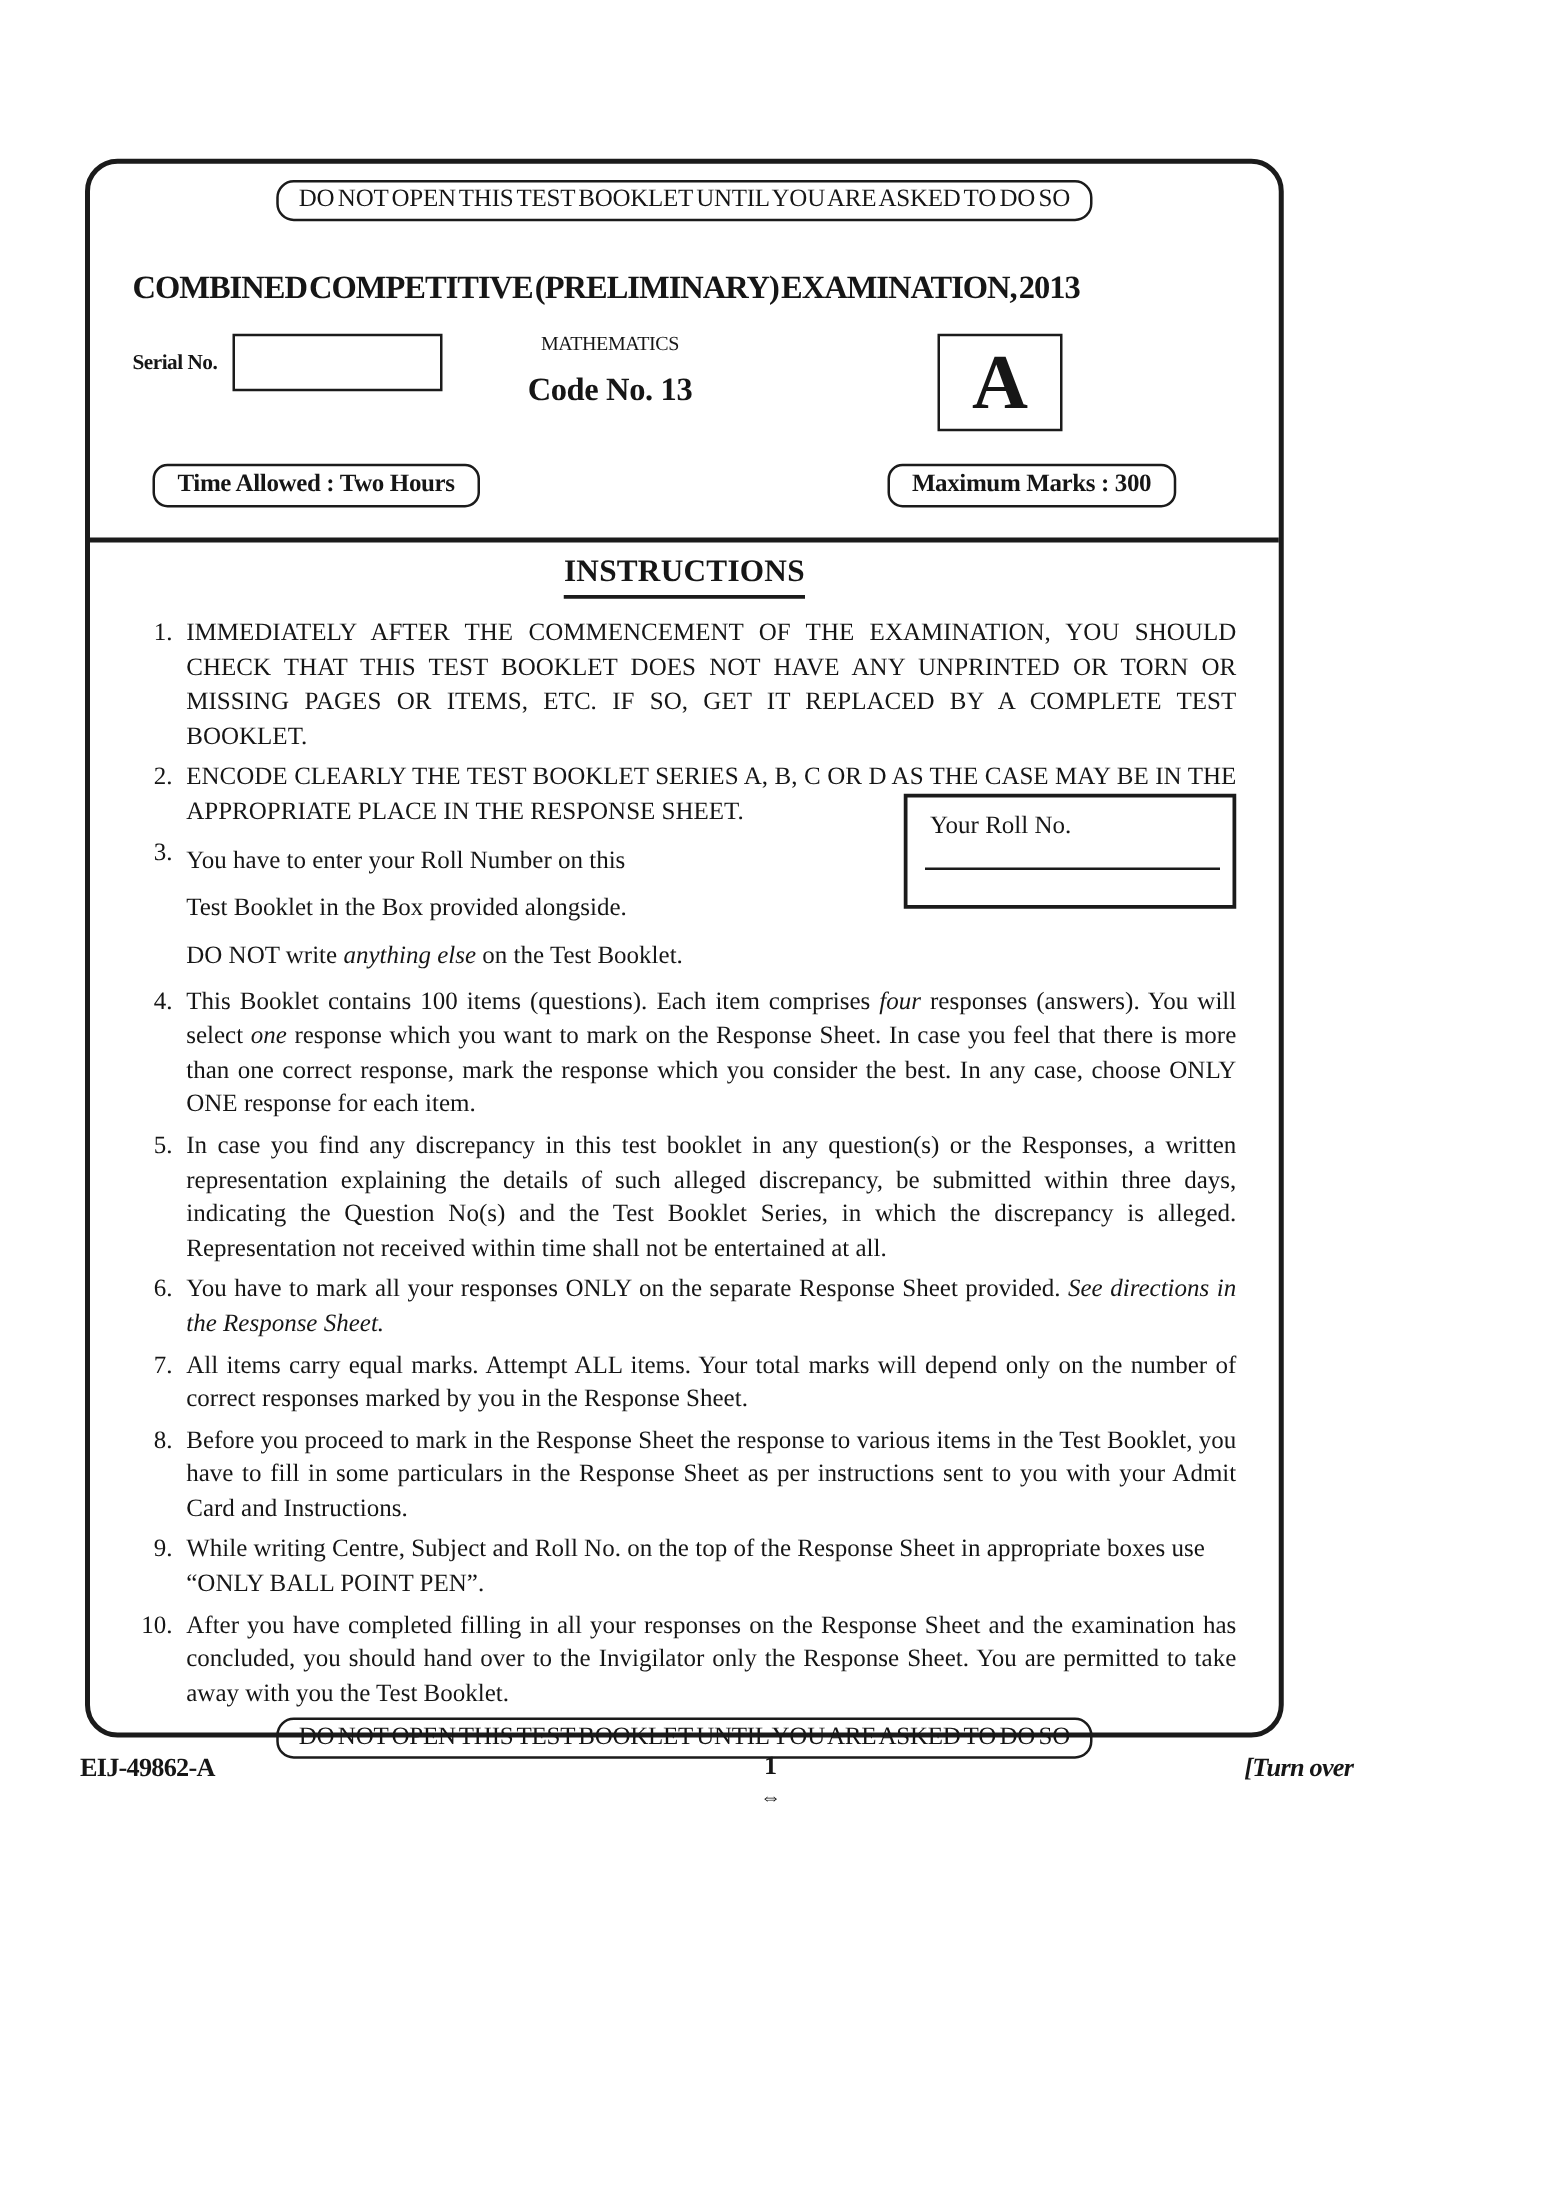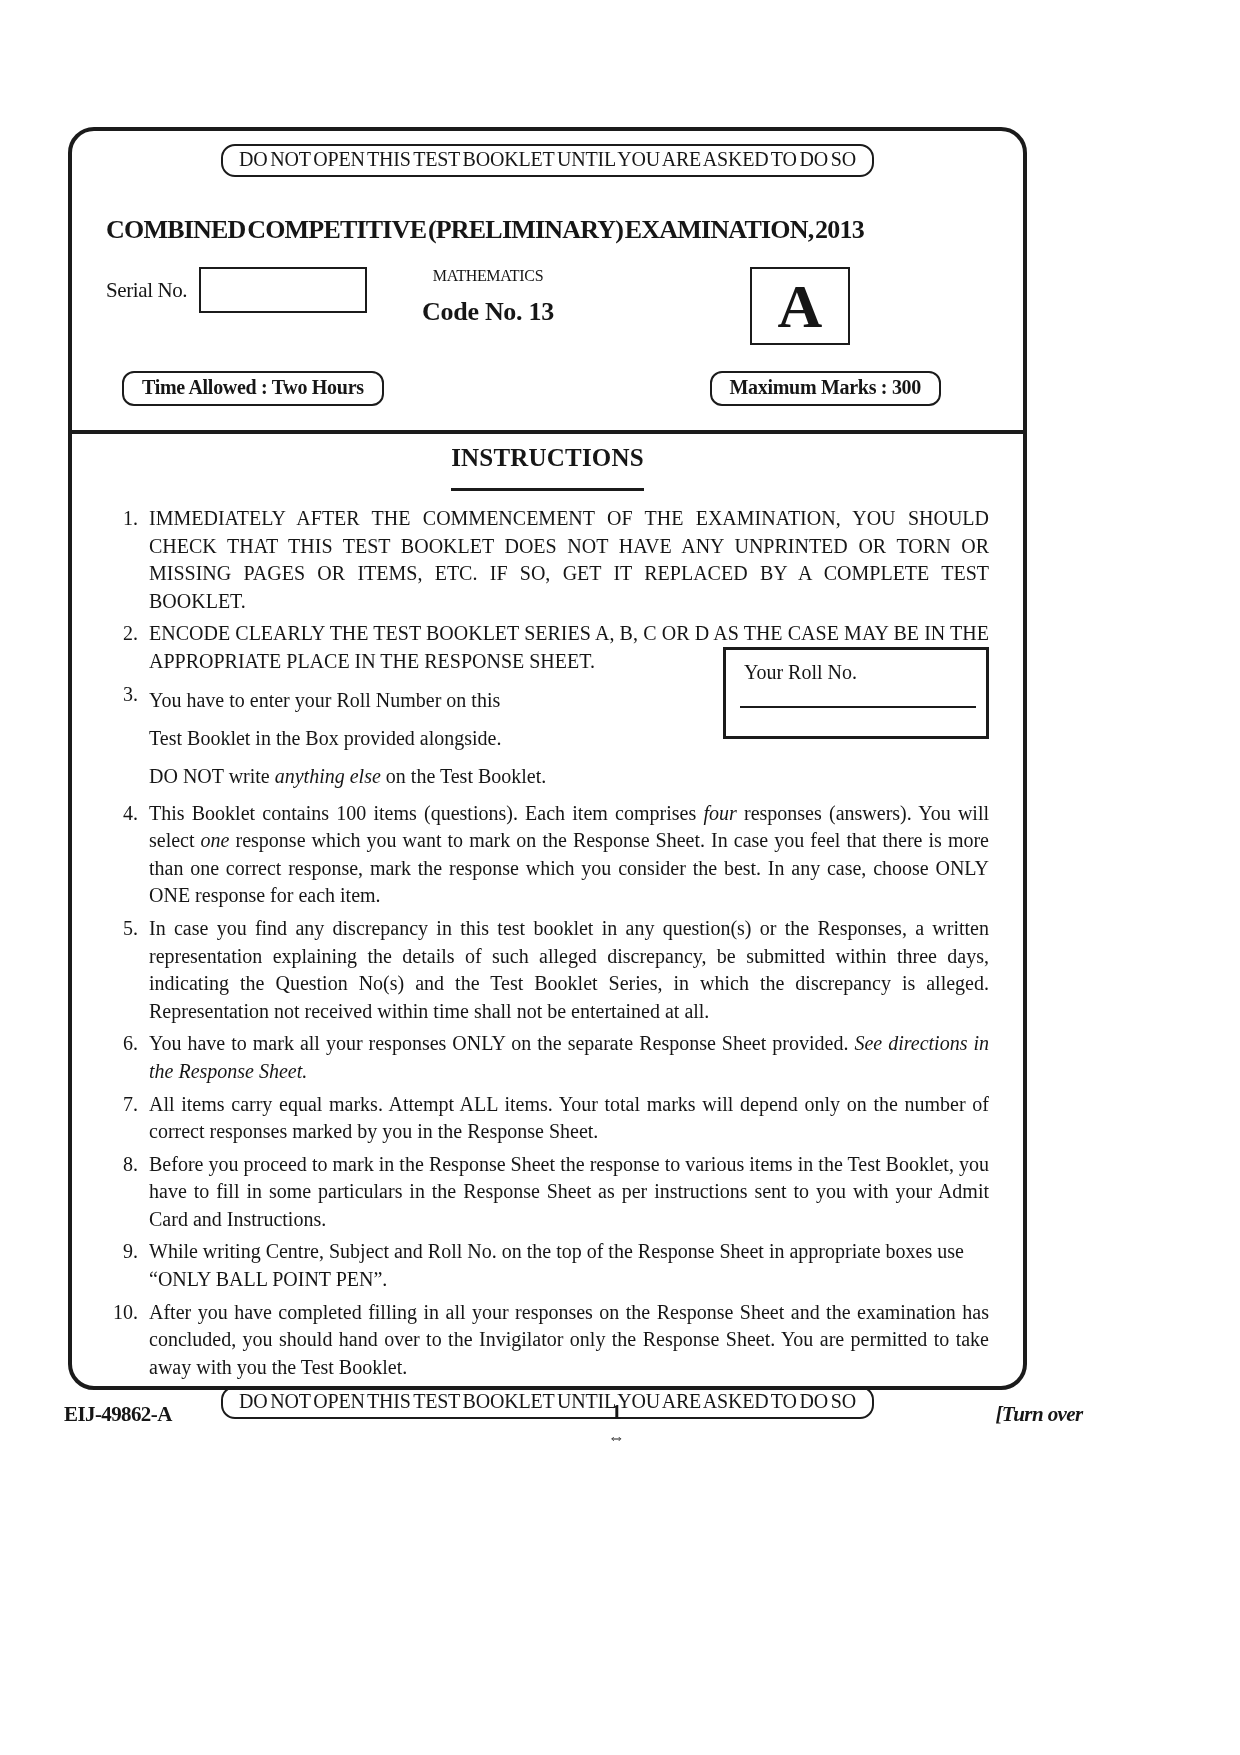--- a/index.html
+++ b/index.html
@@ -18,38 +18,38 @@
     padding:2px 16px 4px;font-size:20px;white-space:nowrap;
     word-spacing:-2px;letter-spacing:-0.2px;
   }
   .warn-bottom{margin-top:auto;}
   .title{
     text-align:left;font-weight:bold;font-size:26px;margin-top:38px;
     letter-spacing:-0.8px;word-spacing:-4px;
   }
   .hdr-row{display:flex;align-items:flex-start;margin-top:22px;}
   .serial-group{width:300px;display:flex;align-items:center;gap:12px;}
-  .serial-label{font-weight:normal;font-size:21px;white-space:nowrap;letter-spacing:-0.4px;}
+  .serial-label{font-weight:bold;font-size:17px;white-space:nowrap;letter-spacing:-0.4px;}
   .serial-box{width:168px;height:46px;border:2.5px solid #1b1b1b;box-sizing:border-box;}
   .hdr-center{flex:1;text-align:center;padding-right:180px;}
   .subject{font-weight:normal;font-size:16px;letter-spacing:-0.3px;}
   .code{font-weight:bold;font-size:26px;margin-top:12px;letter-spacing:-0.3px;}
   .series-box{
     width:100px;height:78px;border:2.5px solid #1b1b1b;box-sizing:border-box;
     margin-right:139px;flex:none;display:flex;align-items:center;justify-content:center;
   }
   .series-letter{font-weight:bold;font-size:62px;line-height:1;}
   .hdr-badges{display:flex;justify-content:space-between;margin-top:26px;padding-right:48px;padding-left:16px;}
   .badge{
     border:2px solid #1b1b1b;border-radius:12px;font-weight:bold;font-size:20px;
     padding:3px 18px 5px;letter-spacing:-0.3px;white-space:nowrap;
   }
   .divider{border-top:4px solid #1b1b1b;margin:24px -34px 0;}
   .ins-heading{text-align:center;margin-top:10px;font-weight:bold;font-size:25px;}
-  .ins-heading .u{display:inline-block;border-bottom:3px solid #1b1b1b;padding-bottom:16px;letter-spacing:0.2px;}
+  .ins-heading .u{display:inline-block;border-bottom:3px solid #1b1b1b;padding-bottom:4px;letter-spacing:0.2px;}
   .ins-list{margin-top:14px;font-size:20px;line-height:1.38;}
   .item{display:flex;margin-bottom:5px;}
   .num{width:32px;text-align:right;flex:none;}
   .txt{flex:1;margin-left:11px;text-align:justify;}
   .spread{line-height:1.9;}
   .b{font-weight:normal;}
   .it{font-style:italic;}
   .rollbox{
     float:right;width:266px;height:92px;border:3px solid #1b1b1b;box-sizing:border-box;
     margin:-34px 0 6px 28px;

